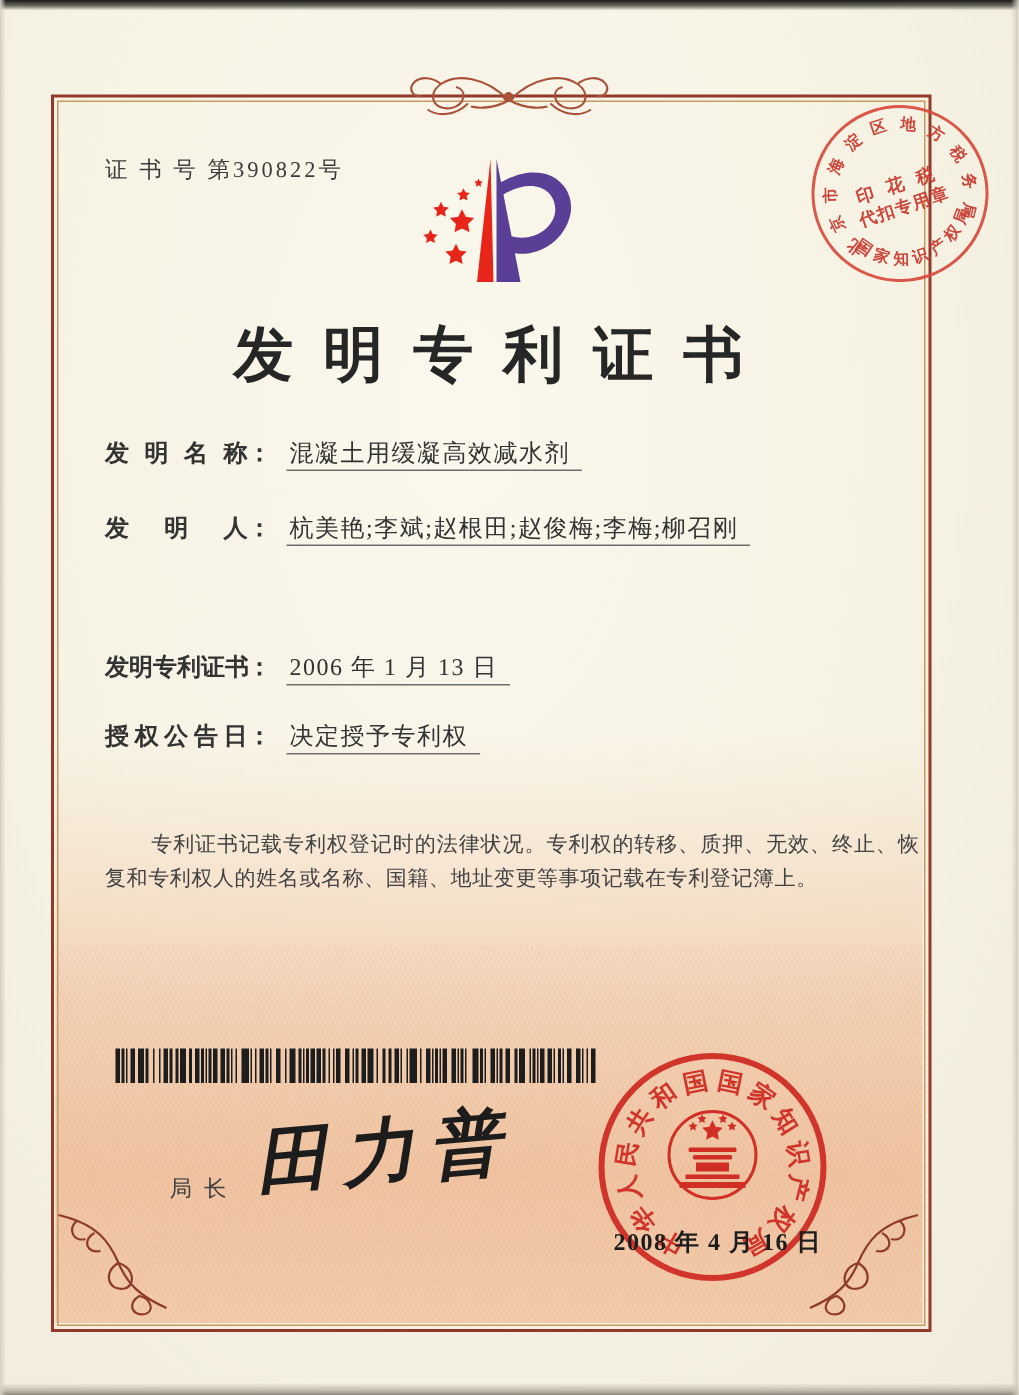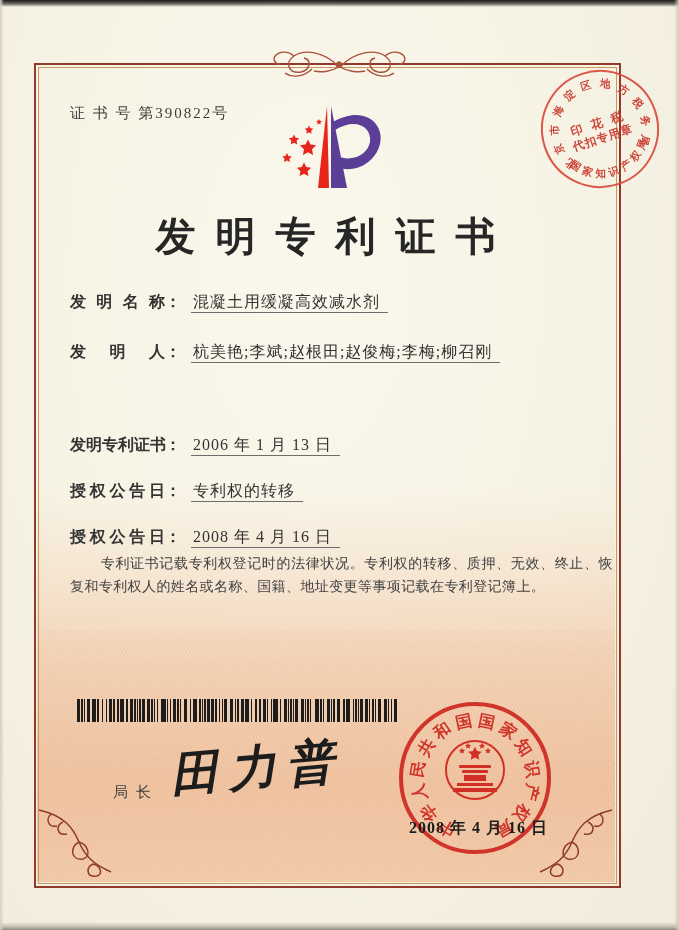--- a/index.html
+++ b/index.html
@@ -176,24 +176,21 @@
   <div class="field-row" style="top:342px">
     <span class="flabel">发明人</span><span class="fcolon">：</span><span class="fvalue">杭美艳;李斌;赵根田;赵俊梅;李梅;柳召刚</span>
   </div>
   <div class="field-row" style="top:292px">
     <span class="flabel">发明名称</span><span class="fcolon">：</span><span class="fvalue">混凝土用缓凝高效减水剂</span>
   </div>
   <div class="field-row" style="top:435px">
     <span class="flabel">发明专利证书</span><span class="fcolon">：</span><span class="fvalue">2006 年 1 月 13 日</span>
   </div>
   <div class="field-row" style="top:481px">
-    <span class="flabel">授权公告日</span><span class="fcolon">：</span><span class="fvalue">专利权的转移</span>
-  </div>
-  <div class="field-row" style="top:527px">
-    <span class="flabel">授权公告日</span><span class="fcolon">：</span><span class="fvalue">2008 年 4 月 16 日</span>
+    <span class="flabel">授权公告日</span><span class="fcolon">：</span><span class="fvalue">决定授予专利权</span>
   </div>
 
   <div class="body-text">
     <p>专利证书记载专利权登记时的法律状况。专利权的转移、质押、无效、终止、恢复和专利权人的姓名或名称、国籍、地址变更等事项记载在专利登记簿上。</p>
   </div>
 
   <div class="barcode" id="barcode">
       <i style="left: 0px; width: 3px;"></i>
       <i style="left: 4.1px; width: 1.5px;"></i>
       <i style="left: 6.7px; width: 1.5px;"></i>

